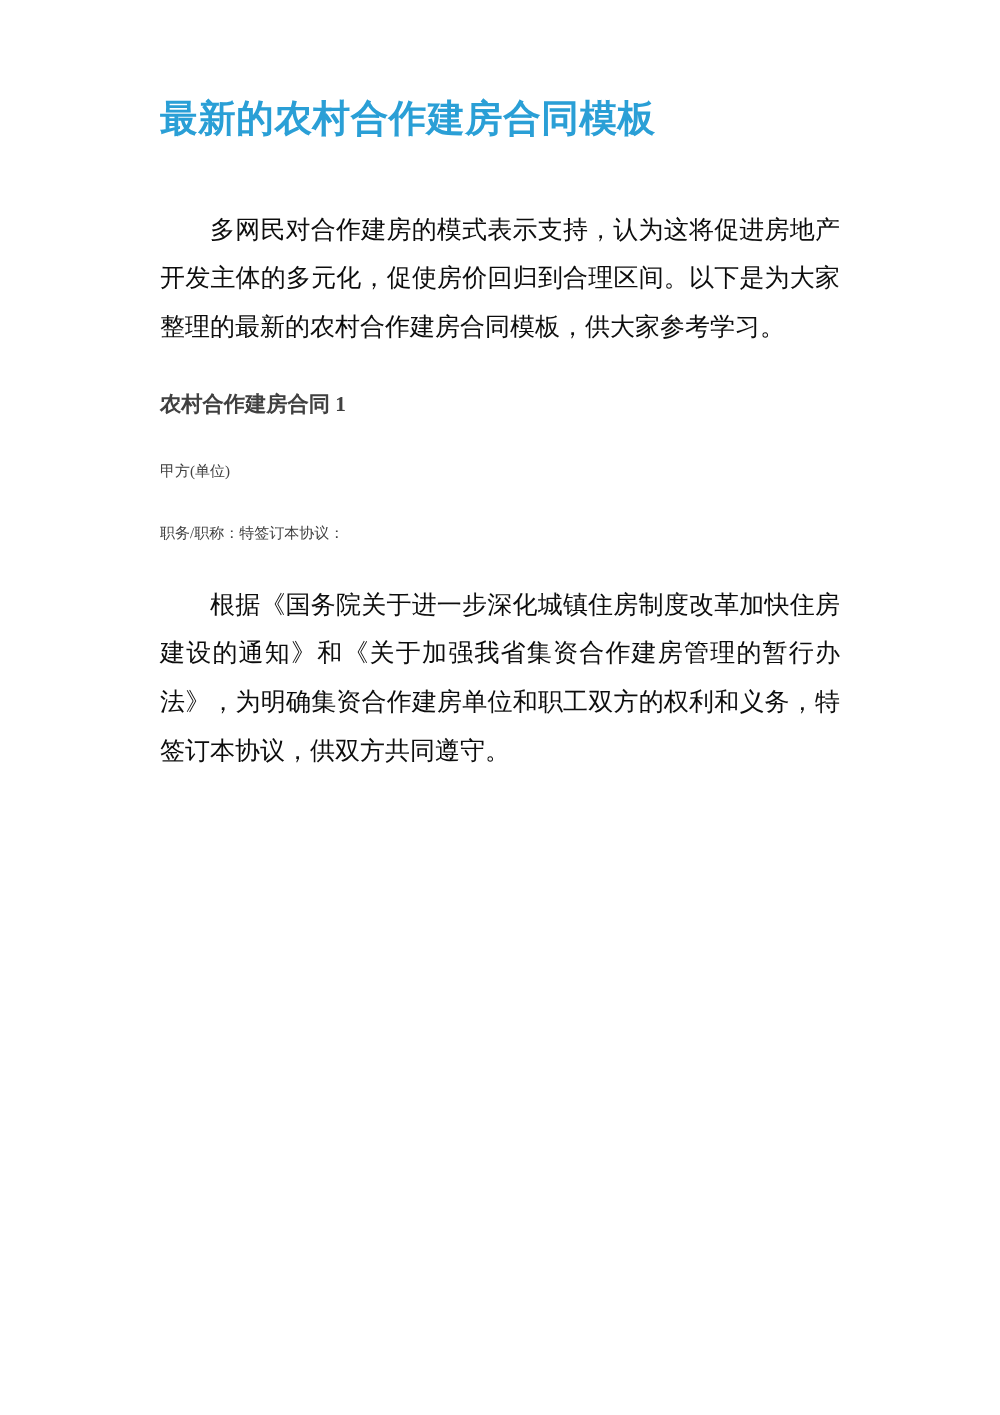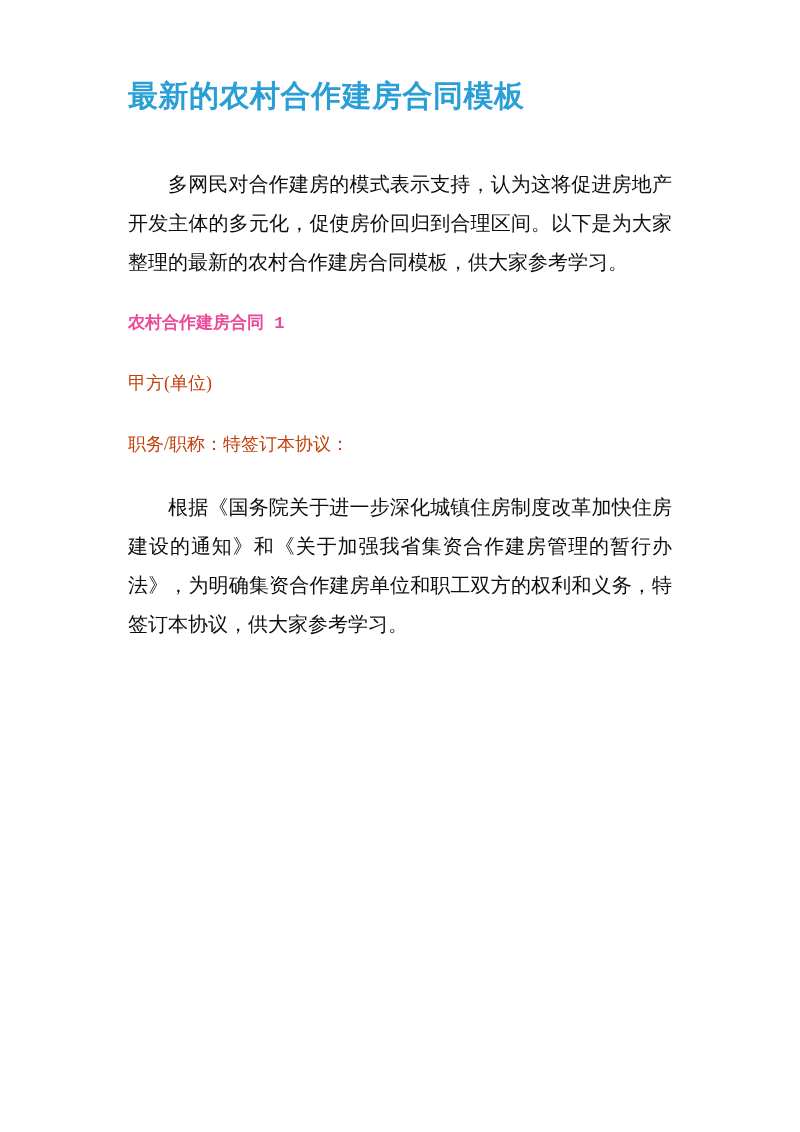--- a/index.html
+++ b/index.html
@@ -39,33 +39,33 @@
     margin: 0 0 26px 0;
     font-size: 20px;
     line-height: 1.95;
     text-align: justify;
     text-justify: inter-ideograph;
     text-indent: 2em;
     color: #0d0d0d;
   }
   h2.section-head {
     margin: 0 0 26px 0;
-    font-family: Liberation Mono, monospace;
+    font-family: Liberation Serif, serif;
     font-size: 17px;
     font-weight: bold;
     line-height: 1.9;
-    color: #ec4899;
+    color: #404040;
     text-indent: 0;
   }
   .field-line {
     margin: 0 0 26px 0;
-    font-size: 18px;
+    font-size: 12px;
     line-height: 1.95;
     text-indent: 0;
-    color: #c2410c;
+    color: #404040;
   }
 </style>
 </head>
 <body>
 
 <div class="page">
 
   <h1 class="doc-title">最新的农村合作建房合同模板</h1>
 
   <div class="body-block">
@@ -73,17 +73,17 @@
     <p class="para">多网民对合作建房的模式表示支持，认为这将促进房地产开发主体的多元化，促使房价回归到合理区间。以下是为大家整理的最新的农村合作建房合同模板，供大家参考学习。</p>
 
     <h2 class="section-head">农村合作建房合同 1</h2>
 
     <p class="field-line">甲方(单位)</p>
 
 
 
     <p class="field-line">职务/职称：特签订本协议：</p>
 
-    <p class="para">根据《国务院关于进一步深化城镇住房制度改革加快住房建设的通知》和《关于加强我省集资合作建房管理的暂行办法》，为明确集资合作建房单位和职工双方的权利和义务，特签订本协议，供大家参考学习。</p>
+    <p class="para">根据《国务院关于进一步深化城镇住房制度改革加快住房建设的通知》和《关于加强我省集资合作建房管理的暂行办法》，为明确集资合作建房单位和职工双方的权利和义务，特签订本协议，供双方共同遵守。</p>
 
 
   </div>
 </div>
 
 </body></html>

